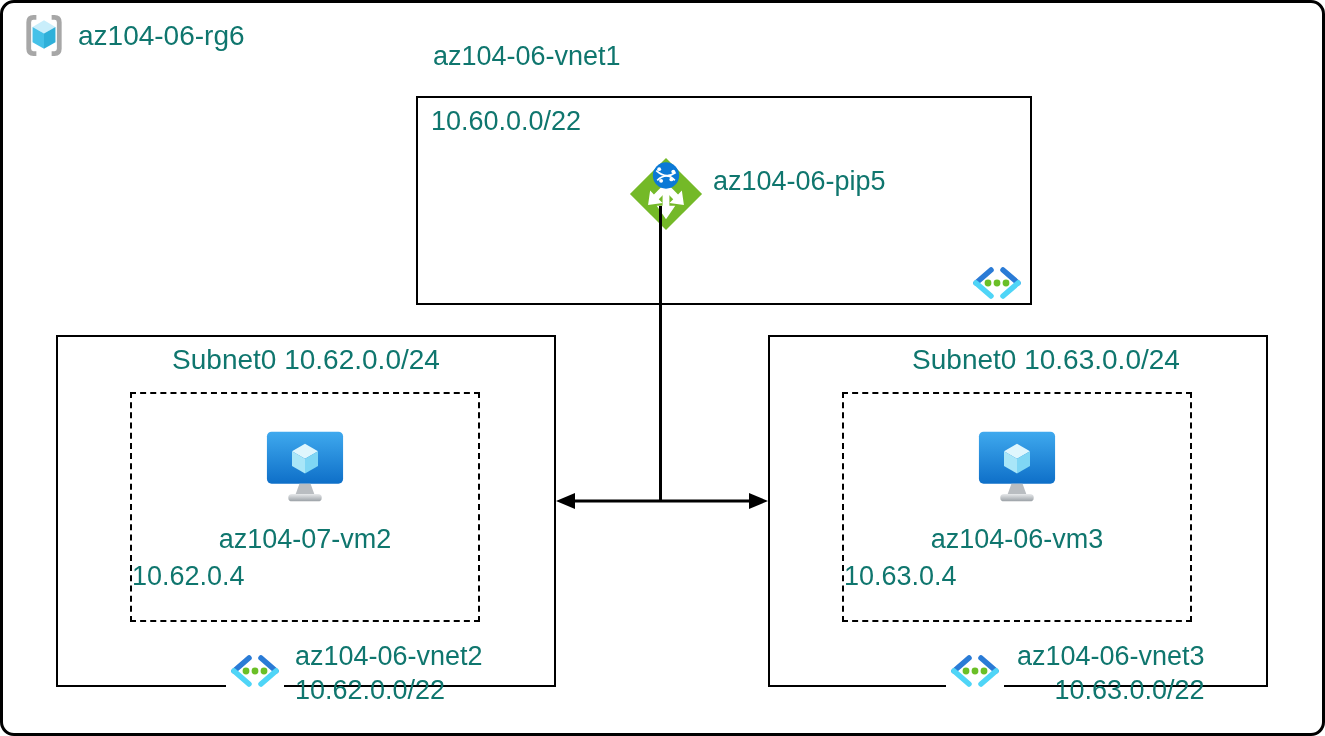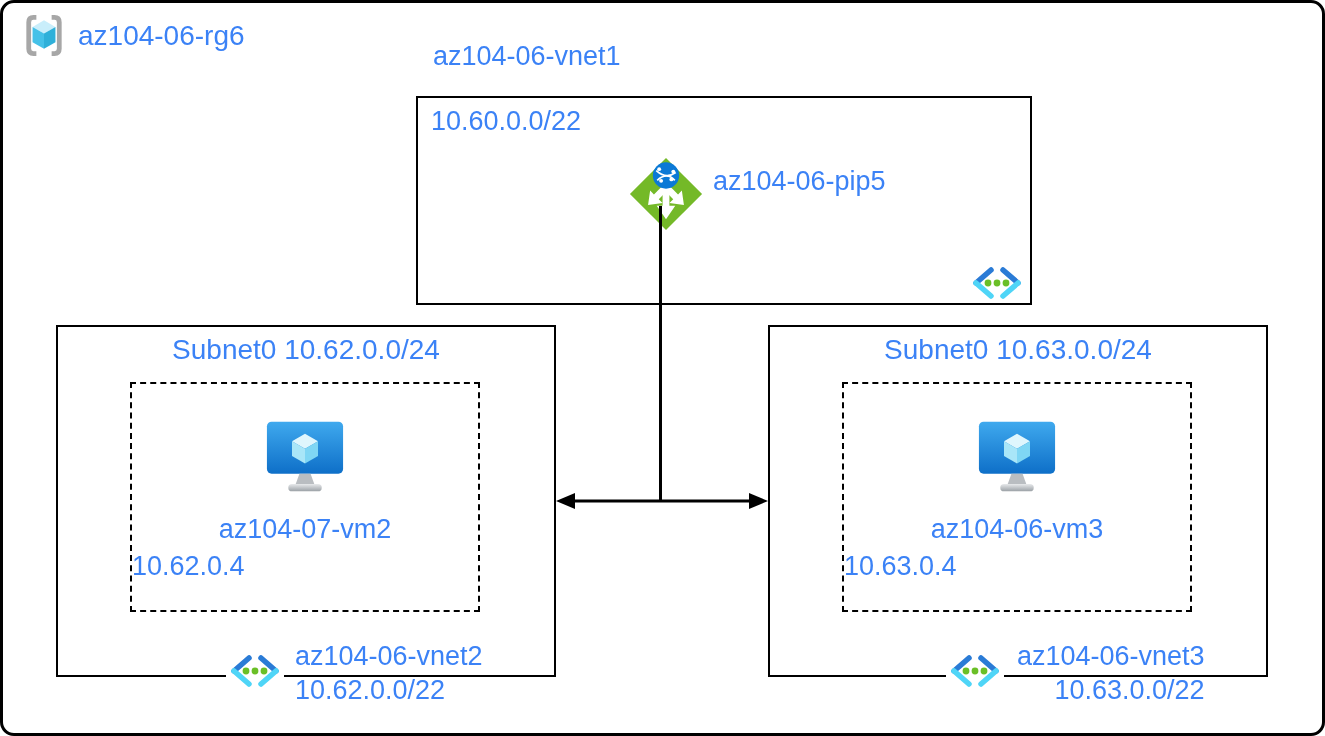--- a/index.html
+++ b/index.html
@@ -1,38 +1,38 @@
 <!DOCTYPE html>
 <html><head>
 <meta charset="utf-8">
 <style>
   html,body { margin:0; padding:0; background:#fff; }
   .canvas {
     position:relative; width:1325px; height:736px; box-sizing:border-box;
     border:3px solid #000; border-radius:14px; background:#fff; overflow:hidden;
-    font-family:"Liberation Sans", sans-serif; color:#3b82f6;
+    font-family:"Liberation Sans", sans-serif; color:#0f766e;
   }
   .abs { position:absolute; }
   .txt { font-size:27px; white-space:nowrap; }
 
   
   .rg-header { left:20px; top:9px; display:flex; align-items:center; gap:13px; }
   .rg-label { font-size:28px; }
 
   
   .box { position:absolute; border:2px solid #000; background:#fff; box-sizing:border-box; }
   .vnet1-box { left:413px; top:68px; width:616px; height:209px;margin-top:25px; }
   .vnet1-title { left:430px; top:38px; }
   .vnet1-cidr { left:13px; top:8px; }
   .appgw-icon { left:209px; top:57px; width:78px; height:78px; }
   .appgw-labels { left:295px; top:64px; line-height:38px; }
 
-  .side-box { top:322px; width:500px; height:352px; }
+  .side-box { top:332px; width:500px; height:352px; }
   .side-box.left  { left:53px; }
-  .side-box.right { left:765px; }
+  .side-box.right { left:765px;padding-left:28px; }
   .subnet-header { top:7px; width:100%; text-align:center; font-size:28px; }
   .subnet-dashed { left:72px; top:55px; width:350px; height:230px;
                    border:2px dashed #000; box-sizing:border-box; }
   .vm-icon { left:50%; transform:translateX(-50%); top:36px; width:78px; height:74px; }
   .vm-name { top:130px; width:100%; text-align:center; }
   .vm-ip   { top:167px; width:100%; text-align:left; }
 
   
   .vnet-badge { width:54px; height:34px; display:block; }
   .vnet-badge-in-box { right:6px; bottom:3px; }

